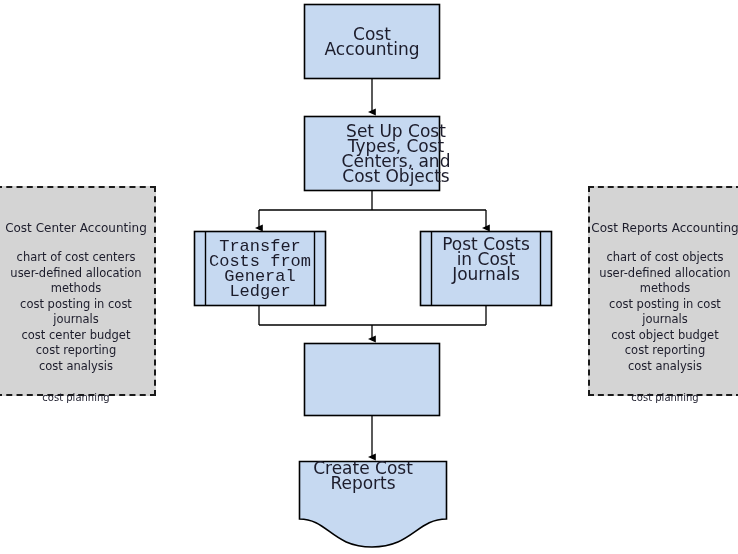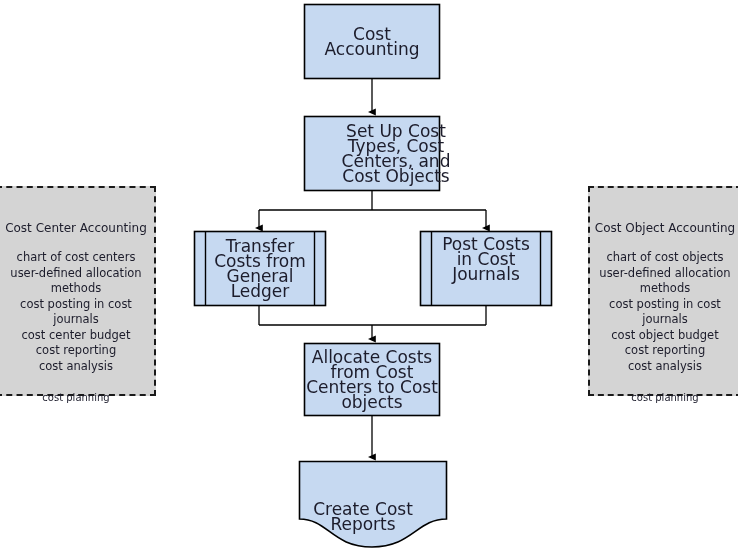--- a/index.html
+++ b/index.html
@@ -131,44 +131,42 @@
                C 332,547 328,519 299.5,519 Z" fill="#c6d9f1" stroke="#000000" stroke-width="1.6" stroke-linejoin="miter"></path>
     </g>
 
   </svg>
 
   <div class="node-label" style="left:305px; top:5px; width:134px; height:73px;">Cost Accounting</div>
 
   <div class="node-label" style="left:305px; top:117px; width:134px; height:73px;margin-left:24px;">Set Up Cost Types, Cost
 Centers, and Cost Objects</div>
 
-  <div class="node-label" style="left:206px; top:232px; width:108px; height:73px;">Transfer Costs from
+  <div class="node-label" style="left:206px; top:232px; width:108px; height:73px;font-family:Liberation Mono, monospace;">Transfer Costs from
 General Ledger</div>
 
   <div class="node-label" style="left:432px; top:232px; width:108px; height:54px;">Post Costs in Cost
 Journals</div>
 
-  <div class="node-label" style="left:305px; top:344px; width:134px; height:71px;">Allocate Costs from Cost
-Centers to Cost objects</div>
 
-  <div class="node-label" style="left:300px; top:488px; width:126px; height:58px;">Create Cost Reports</div>
+  <div class="node-label" style="left:300px; top:447px; width:126px; height:58px;">Create Cost Reports</div>
 
   <div class="anno-box" style="left:-4px; top:186px; width:160px; height:210px;">
     <div class="anno-title" style="margin-top:33px;">Cost Center Accounting</div>
     <div class="anno-list" style="margin-top:14px;">chart of cost centers
 user-defined allocation methods
 cost posting in cost journals
 cost center budget
 cost reporting
 cost analysis</div>
     <div class="anno-extra" style="margin-top:16px;">cost planning</div>
   </div>
 
   <div class="anno-box" style="left:588px; top:186px; width:154px; height:210px;">
-    <div class="anno-title" style="margin-top:33px;">Cost Object Accounting</div>
+    <div class="anno-title" style="margin-top:33px;">Cost Reports Accounting</div>
     <div class="anno-list" style="margin-top:14px;">chart of cost objects
 user-defined allocation methods
 cost posting in cost journals
 cost object budget
 cost reporting
 cost analysis</div>
     <div class="anno-extra" style="margin-top:16px;">cost planning</div>
   </div>
 
 </div>

